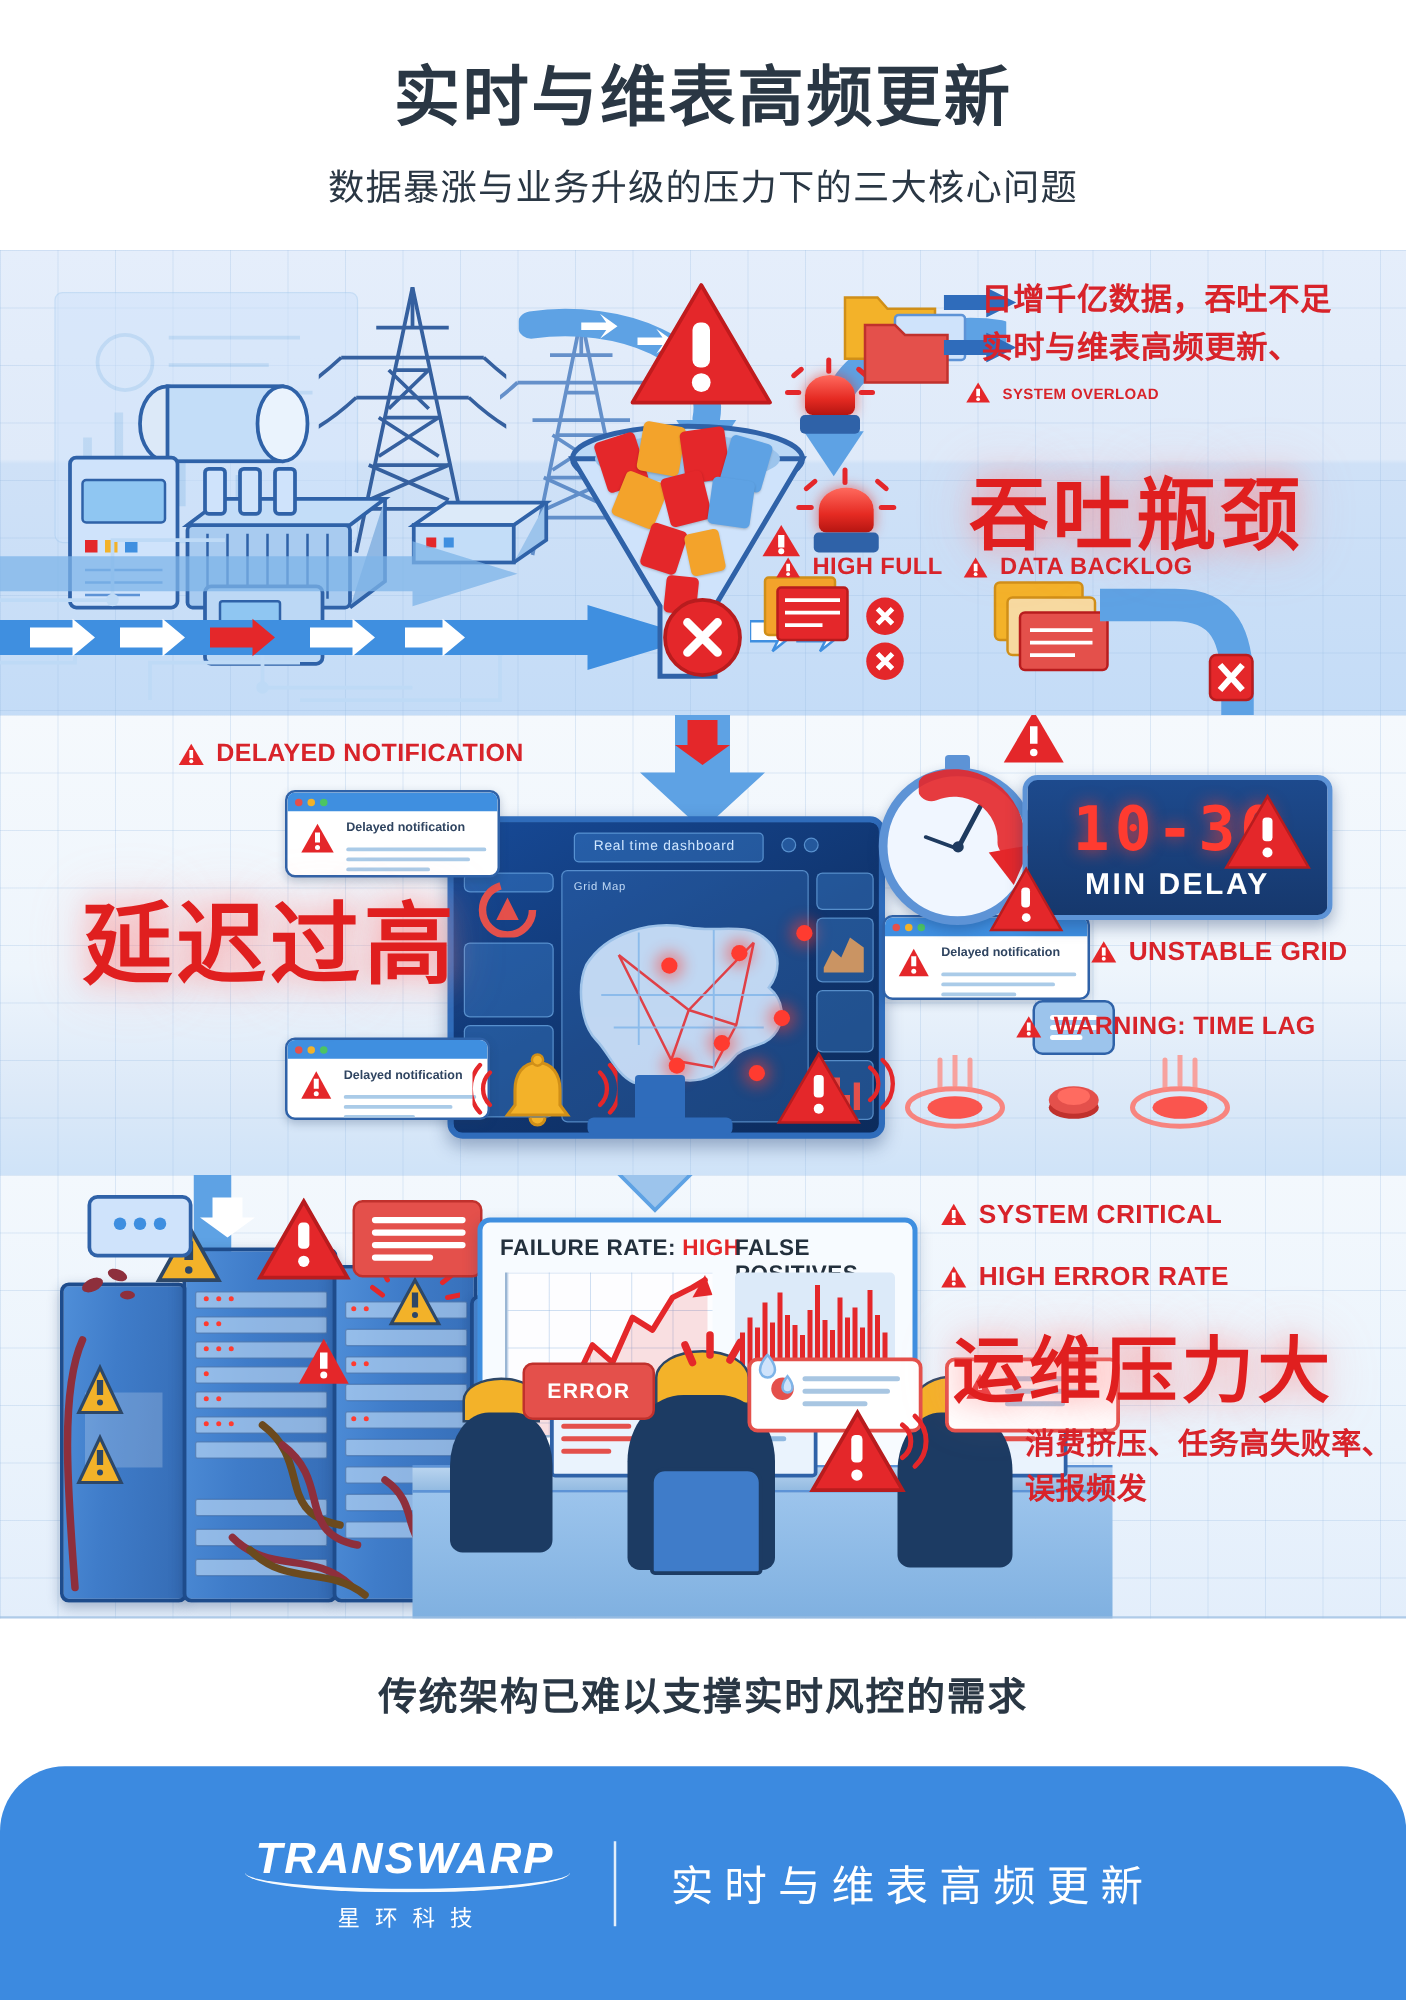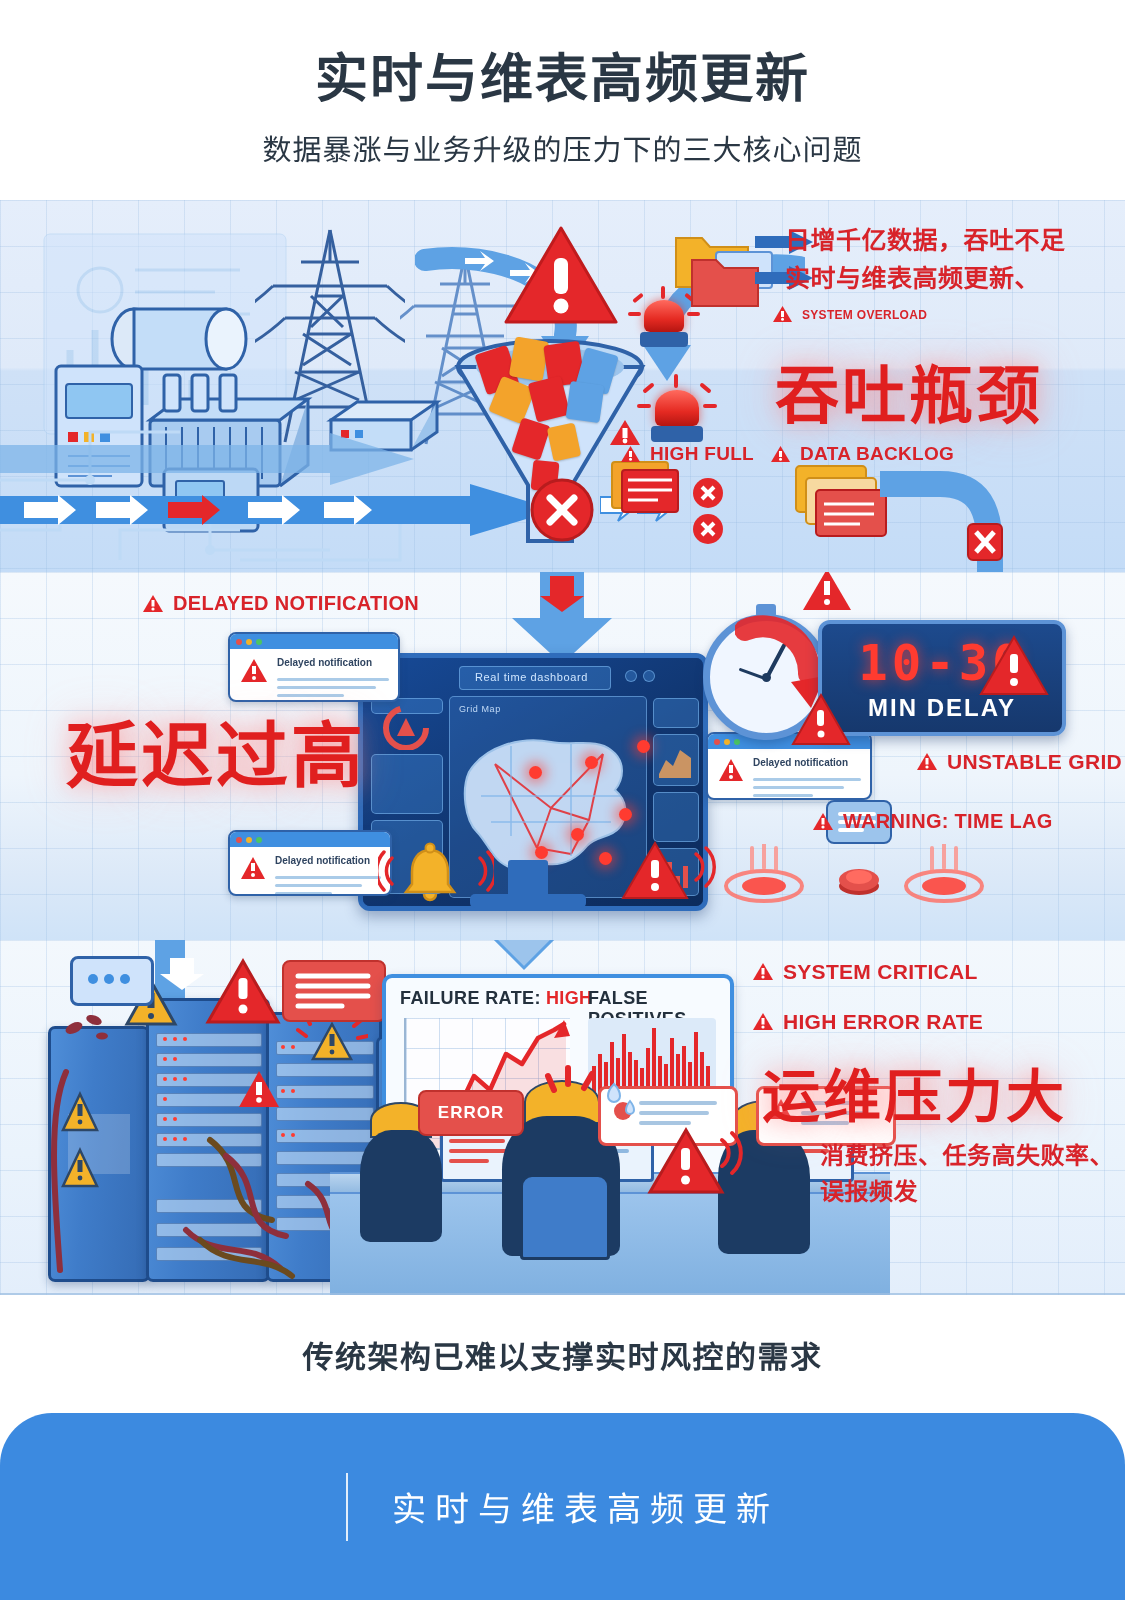--- a/index.html
+++ b/index.html
@@ -109,21 +109,21 @@
      border:1px solid rgba(30,76,140,.5);border-radius:2px;}
   .led{position:absolute;width:4px;height:4px;border-radius:50%;background:#ff3b30;}
 
   
   .person{position:absolute;}
   .helmet{position:absolute;border-radius:50% 50% 0 0;background:#f3b229;border:2px solid #2d4767;}
   .body-sil{position:absolute;background:#1c3b63;border-radius:38% 38% 10px 10px;}
   .desk{position:absolute;background:linear-gradient(180deg,#b9d4ef,#8fb8e0);border-top:2px solid #5d93d6;}
   .lcd{position:absolute;background:#eaf3fd;border:3px solid #2f62a8;border-radius:4px;}
 
-  .bubble{position:absolute;border-radius:8px;}
+  .bubble{position:absolute;border-radius:8px;text-align:center;}
   .bubble:after{content:"";position:absolute;bottom:-9px;left:18px;width:0;height:0;
      border-left:10px solid transparent;border-right:10px solid transparent;}
 
   
   .caption{position:absolute;left:0;top:1295px;width:1125px;height:118px;
      display:flex;align-items:center;justify-content:center;background:#fff;}
   .caption span{font-size:31px;font-weight:bold;color:#2a3744;letter-spacing:1.5px;}
 
   
   .footer{position:absolute;left:0;top:1413px;width:1125px;height:187px;
@@ -355,21 +355,21 @@
 
       <div class="warn-line" style="position:absolute;left:772px;top:105px;">
         <svg width="21" height="19">
           <path d="M10.5 1 L20 17 H1 Z" fill="#e4272a"></path>
             <rect x="9" y="6" width="3" height="6" fill="#fff"></rect>
             <circle cx="10.5" cy="14.3" r="1.5" fill="#fff"></circle>
         </svg>
         <span class="txt" style="font-size:12px;">SYSTEM OVERLOAD</span>
       </div>
 
-      <div class="cn-big" style="position:absolute;left:775px;top:144px;font-size:64px;">吞吐瓶颈</div>
+      <div class="cn-big" style="position:absolute;left:775px;top:160px;font-size:64px;">吞吐瓶颈</div>
 
       <div class="warn-line" style="position:absolute;left:620px;top:243px;">
         <svg width="21" height="19">
           <path d="M10.5 1 L20 17 H1 Z" fill="#e4272a"></path>
             <rect x="9" y="6" width="3" height="6" fill="#fff"></rect>
             <circle cx="10.5" cy="14.3" r="1.5" fill="#fff"></circle>
         </svg>
         <span class="txt" style="font-size:19px;">HIGH FULL</span>
       </div>
       <div class="warn-line" style="position:absolute;left:770px;top:243px;">
@@ -588,21 +588,21 @@
           <path d="M11 1 L21 18 H1 Z" fill="#e4272a"></path>
             <rect x="9.5" y="6" width="3" height="6.5" fill="#fff"></rect>
             <circle cx="11" cy="15" r="1.6" fill="#fff"></circle>
         </svg>
         <span class="txt" style="font-size:20px;">DELAYED NOTIFICATION</span>
       </div>
 
       <div class="cn-big" style="position:absolute;left:66px;top:125px;font-size:72px;">延迟过高</div>
 
 
-      <div class="warn-line" style="position:absolute;left:872px;top:178px;padding-left:44px;">
+      <div class="warn-line" style="position:absolute;left:872px;top:178px;">
         <svg width="22" height="20">
           <path d="M11 1 L21 18 H1 Z" fill="#e4272a"></path>
             <rect x="9.5" y="6" width="3" height="6.5" fill="#fff"></rect>
             <circle cx="11" cy="15" r="1.6" fill="#fff"></circle>
         </svg>
         <span class="txt" style="font-size:21px;">UNSTABLE GRID</span>
       </div>
       <div class="warn-line" style="position:absolute;left:812px;top:238px;">
         <svg width="22" height="20">
           <path d="M11 1 L21 18 H1 Z" fill="#e4272a"></path>
@@ -897,17 +897,24 @@
       </div>
     </div>
     <div class="sect-divider" style="top:1093px;"></div>
   </div>
 
   <div class="caption">
     <span>传统架构已难以支撑实时风控的需求</span>
   </div>
 
   <div class="footer">
+    <div class="logo">
+      <div class="logo-en">
+        <span>TRANSWARP</span>
+        <span class="logo-swoosh"></span>
+      </div>
+      <div class="logo-cn">星环科技</div>
+    </div>
     <div class="foot-div"></div>
     <div class="foot-slogan">实时与维表高频更新</div>
   </div>
 
 </div>
 
 </body></html>

